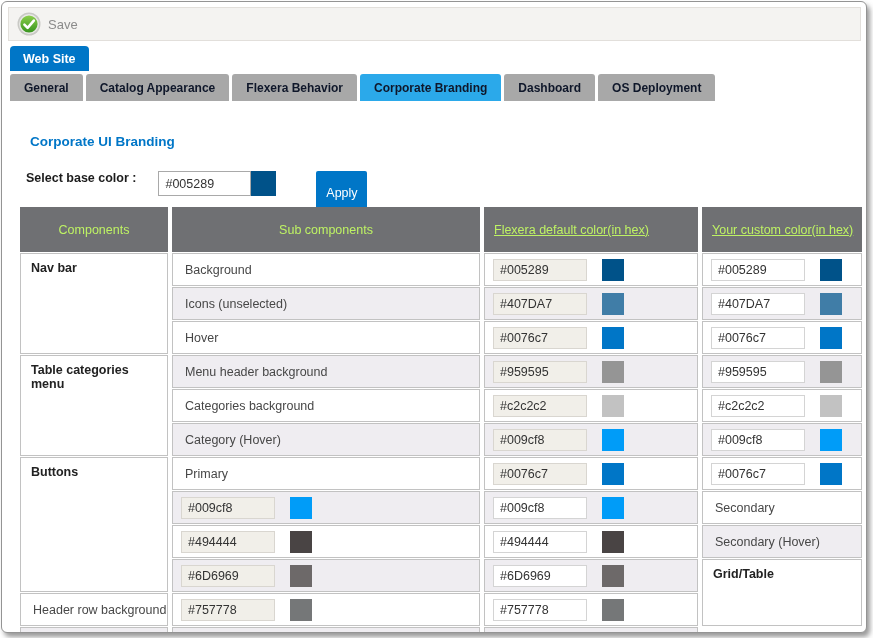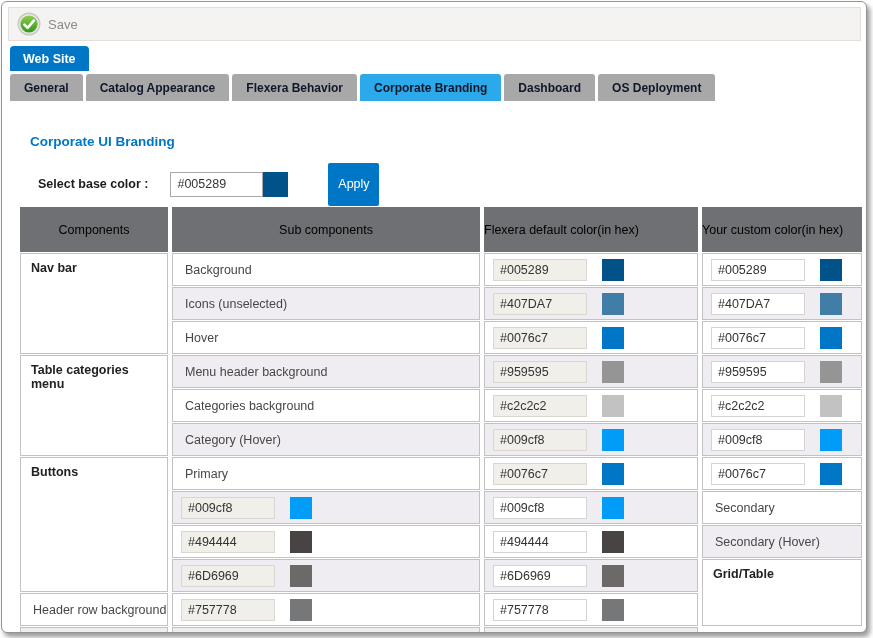--- a/index.html
+++ b/index.html
@@ -19,36 +19,36 @@
     display:inline-flex;align-items:center;border-radius:4px 4px 0 0;cursor:pointer;}
   
   .tab-row{position:absolute;left:8px;top:72px;height:27px;display:flex;gap:3px;}
   .tab{height:27px;padding:0 14px;background:var(--tabgray,#a8a8a8);color:#0f172a;
     font-size:12px;font-weight:600;display:inline-flex;align-items:center;
     border-radius:3px 3px 0 0;cursor:pointer;}
   .tab.active{background:var(--tabactive,#2ba9ea);}
   
   .page-title{position:absolute;left:24px;top:128px;margin:4px;font-size:13.5px;
     font-weight:bold;color:var(--accent,#0076c7);}
-  .base-row{position:absolute;left:36px;top:169px;height:26px;display:flex;align-items:center;}
+  .base-row{position:absolute;left:24px;top:169px;height:26px;display:flex;}
   .base-label{font-size:12.5px;font-weight:bold;color:#1c1c1c;}
   .base-input{width:85px;height:23px;margin-left:22px;border:1px solid #a9a9a9;
     font-size:12.5px;color:#333;padding:0 0 0 6px;outline:none;
     font-family:"Liberation Sans",sans-serif;}
   .base-swatch{width:25px;height:25px;display:inline-block;}
   .apply-btn{margin-left:40px;width:51px;height:43px;background:var(--accent,#0076c7);
     color:#fff;border:none;font-size:12.5px;cursor:pointer;border-radius:2px;
     font-family:"Liberation Sans",sans-serif;}
   
   .table{position:absolute;left:18px;top:205px;width:842px;display:grid;
     grid-template-columns:148px 308px 214px 160px;grid-template-rows:45px;
     grid-auto-rows:33px;column-gap:4px;row-gap:1px;}
-  .th{background:var(--headgray,#6f7073);color:#000000;font-size:12.5px;
+  .th{background:var(--headgray,#6f7073);color:#bef264;font-size:12.5px;
     display:flex;align-items:center;justify-content:center;}
-  .th.left{justify-content:flex-start;}
+  .th.left{justify-content:flex-start;padding-left:10px;text-decoration:underline;}
   .cell{border:1px solid #c2c2c2;background:#fff;display:flex;align-items:center;
     font-size:12.5px;color:#474747;}
   .cell.alt{background:var(--rowalt,#efedf1);}
   .cell.comp{align-items:flex-start;padding:7px 4px 0 10px;font-weight:bold;
     color:#222;background:#fff;}
   .cell.sub{padding-left:12px;}
   .cell.color{padding-left:8px;}
   .hexin{width:86px;height:20px;border:1px solid #d9d6d0;background:#f1efe9;
     font-size:12.5px;color:#333;padding:0 0 0 6px;outline:none;
     font-family:"Liberation Sans",sans-serif;}

